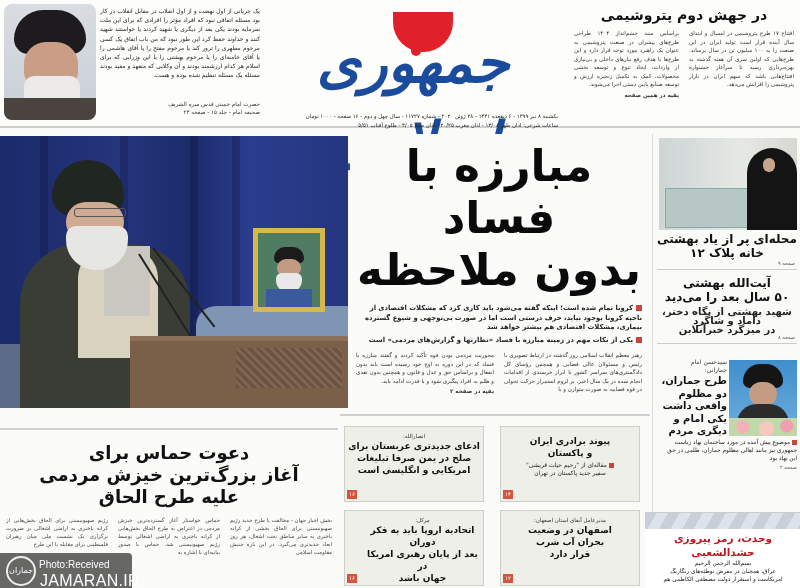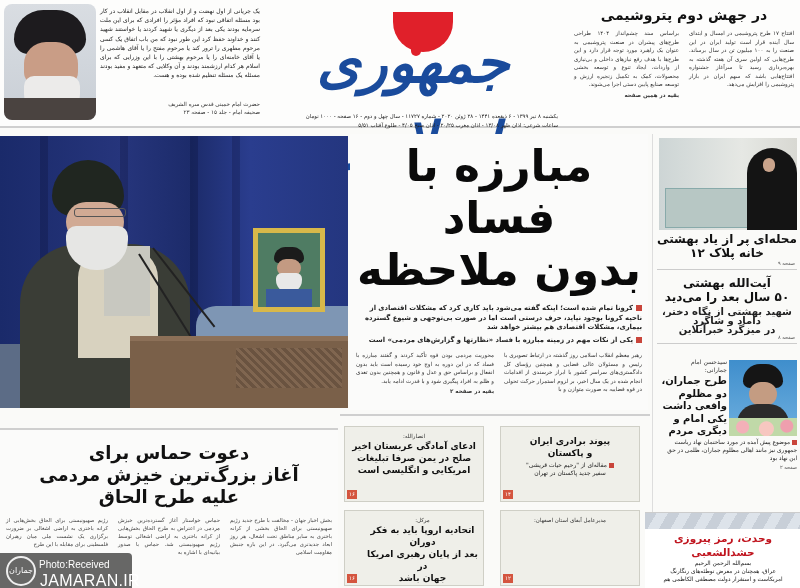--- a/index.html
+++ b/index.html
@@ -290,29 +290,34 @@
       <div class="box-sub">
         <div><span class="sq"></span><span>مقاله‌ای از "رحیم حیات قریشی"</span></div>
         <div>سفیر جدید پاکستان در تهران</div>
       </div>
       <div class="box-page">۱۴</div>
     </div>
 
     <div class="box" style="left:4px; top:10px;">
       <div class="box-kicker">انصارالله:</div>
       <div class="box-title">
-        <div>ادعای آمادگی عربستان اخیر</div>
+        <div>ادعای جدیدتری عربستان برای</div>
         <div>صلح در یمن صرفا تبلیغات</div>
         <div>امریکایی و انگلیسی است</div>
       </div>
       <div class="box-page">۱۶</div>
     </div>
 
     <div class="box" style="left:160px; top:94px;">
       <div class="box-kicker">مدیرعامل آبفای استان اصفهان:</div>
+      <div class="box-title">
+        <div>اصفهان در وضعیت</div>
+        <div>بحران آب شرب</div>
+        <div>قرار دارد</div>
+      </div>
       <div class="box-page">۱۲</div>
     </div>
 
     <div class="box" style="left:4px; top:94px;padding-left:17px;">
       <div class="box-kicker">مرکل:</div>
       <div class="box-title">
         <div>اتحادیه اروپا باید به فکر دوران</div>
         <div>بعد از پایان رهبری امریکا در</div>
         <div>جهان باشد</div>
       </div>

